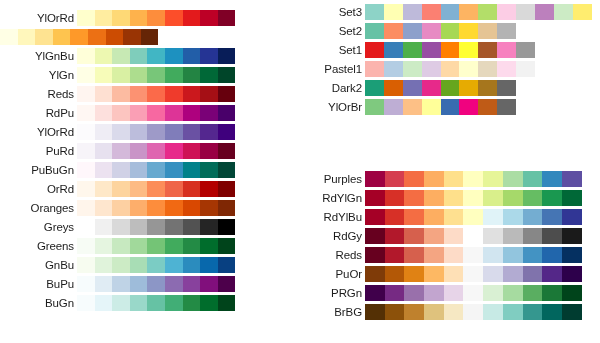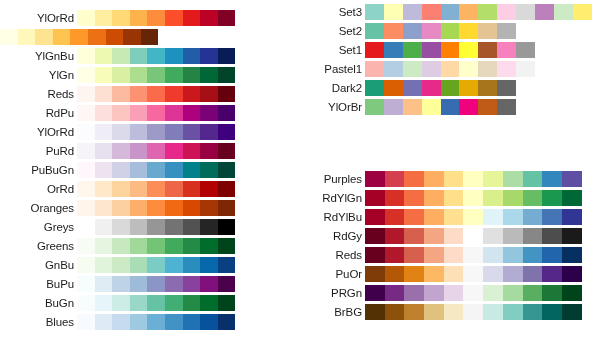--- a/index.html
+++ b/index.html
@@ -287,34 +287,20 @@
       <div class="ramp">
         <div class="swatch" title="#f7fcfd" style="background: rgb(247, 252, 253);"></div>
         <div class="swatch" title="#e5f5f9" style="background: rgb(229, 245, 249);"></div>
         <div class="swatch" title="#ccece6" style="background: rgb(204, 236, 230);"></div>
         <div class="swatch" title="#99d8c9" style="background: rgb(153, 216, 201);"></div>
         <div class="swatch" title="#66c2a4" style="background: rgb(102, 194, 164);"></div>
         <div class="swatch" title="#41ae76" style="background: rgb(65, 174, 118);"></div>
         <div class="swatch" title="#238b45" style="background: rgb(35, 139, 69);"></div>
         <div class="swatch" title="#006d2c" style="background: rgb(0, 109, 44);"></div>
         <div class="swatch" title="#00441b" style="background: rgb(0, 68, 27);"></div>
-      </div>
-    </div>
-    <div class="row">
-      <div class="row-label">Blues</div>
-      <div class="ramp">
-        <div class="swatch" title="#f7fbff" style="background: rgb(247, 251, 255);"></div>
-        <div class="swatch" title="#deebf7" style="background: rgb(222, 235, 247);"></div>
-        <div class="swatch" title="#c6dbef" style="background: rgb(198, 219, 239);"></div>
-        <div class="swatch" title="#9ecae1" style="background: rgb(158, 202, 225);"></div>
-        <div class="swatch" title="#6baed6" style="background: rgb(107, 174, 214);"></div>
-        <div class="swatch" title="#4292c6" style="background: rgb(66, 146, 198);"></div>
-        <div class="swatch" title="#2171b5" style="background: rgb(33, 113, 181);"></div>
-        <div class="swatch" title="#08519c" style="background: rgb(8, 81, 156);"></div>
-        <div class="swatch" title="#08306b" style="background: rgb(8, 48, 107);"></div>
       </div>
     </div>
   </div>
 
 <div class="panel" id="qual-panel">
     <div class="row">
       <div class="row-label">Set3</div>
       <div class="ramp">
         <div class="swatch" title="#8dd3c7" style="background: rgb(141, 211, 199);"></div>
         <div class="swatch" title="#ffffb3" style="background: rgb(255, 255, 179);"></div>

